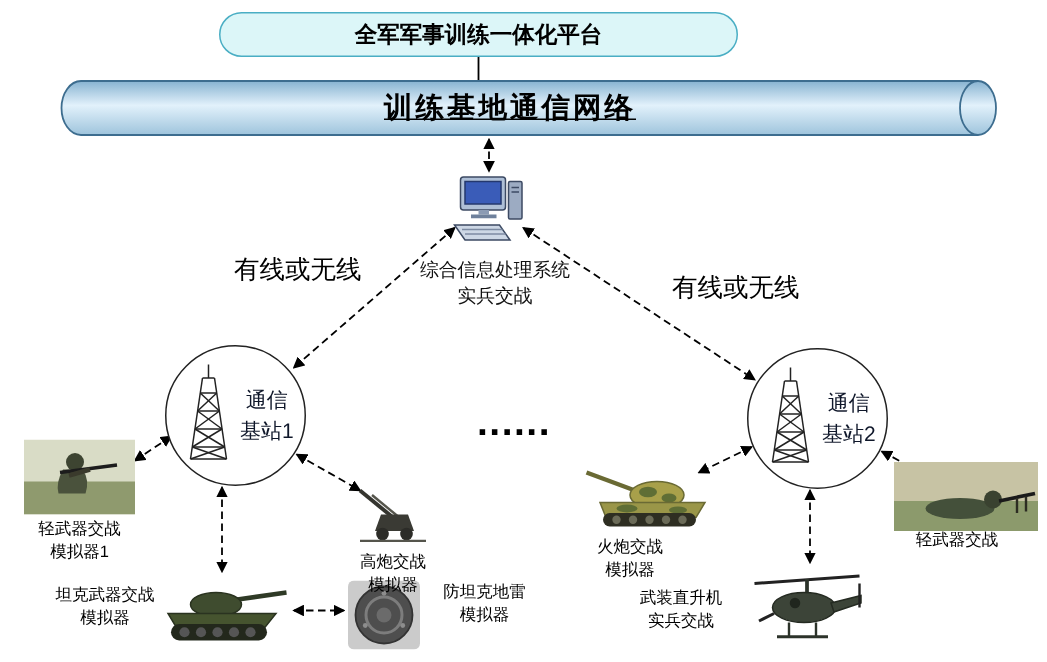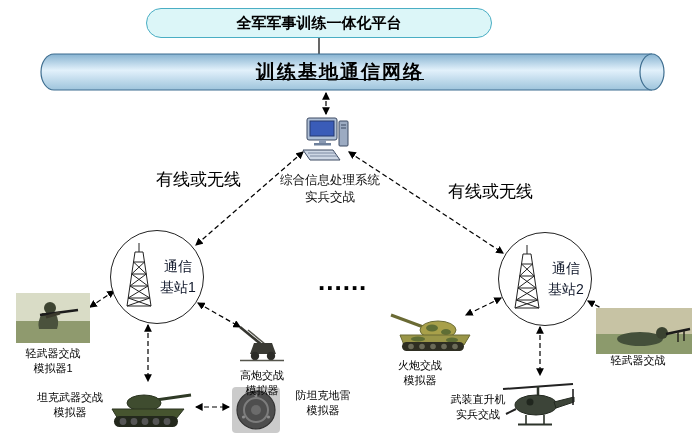--- a/index.html
+++ b/index.html
@@ -250,21 +250,21 @@
       <ellipse cx="36" cy="27" rx="21" ry="10" fill="#3c4438" stroke="#242a21" stroke-width="1"></ellipse>
       <path d="M54,24 L74,19 L74,24 L56,30 Z" fill="#3c4438" stroke="#242a21" stroke-width="1"></path>
       <line x1="73" y1="11" x2="73" y2="27" stroke="#222" stroke-width="1.6"></line>
       <line x1="16" y1="31" x2="6" y2="36" stroke="#222" stroke-width="2"></line>
       <circle cx="30" cy="24" r="3.5" fill="#20261e"></circle>
       <line x1="26" y1="37" x2="26" y2="46" stroke="#2c332a" stroke-width="1.6"></line>
       <line x1="44" y1="37" x2="44" y2="46" stroke="#2c332a" stroke-width="1.6"></line>
       <line x1="18" y1="46.5" x2="52" y2="46.5" stroke="#2c332a" stroke-width="2"></line>
     </svg>
   </div>
-  <div class="lbl" style="left:436px; top:392px; width:84px;">
+  <div class="lbl" style="left:412px; top:392px; width:84px;">
     <div>武装直升机</div>
     <div>实兵交战</div>
   </div>
 
   <div class="icon" style="left:596px; top:308px;">
     <svg width="96" height="46" viewBox="0 0 96 46">
       <rect x="0" y="0" width="96" height="46" fill="#c7c3a4"></rect>
       <rect x="0" y="26" width="96" height="20" fill="#8c9a6c"></rect>
       <ellipse cx="44" cy="31" rx="23" ry="7" fill="#44503a"></ellipse>
       <circle cx="66" cy="25" r="6" fill="#3a4230"></circle>

